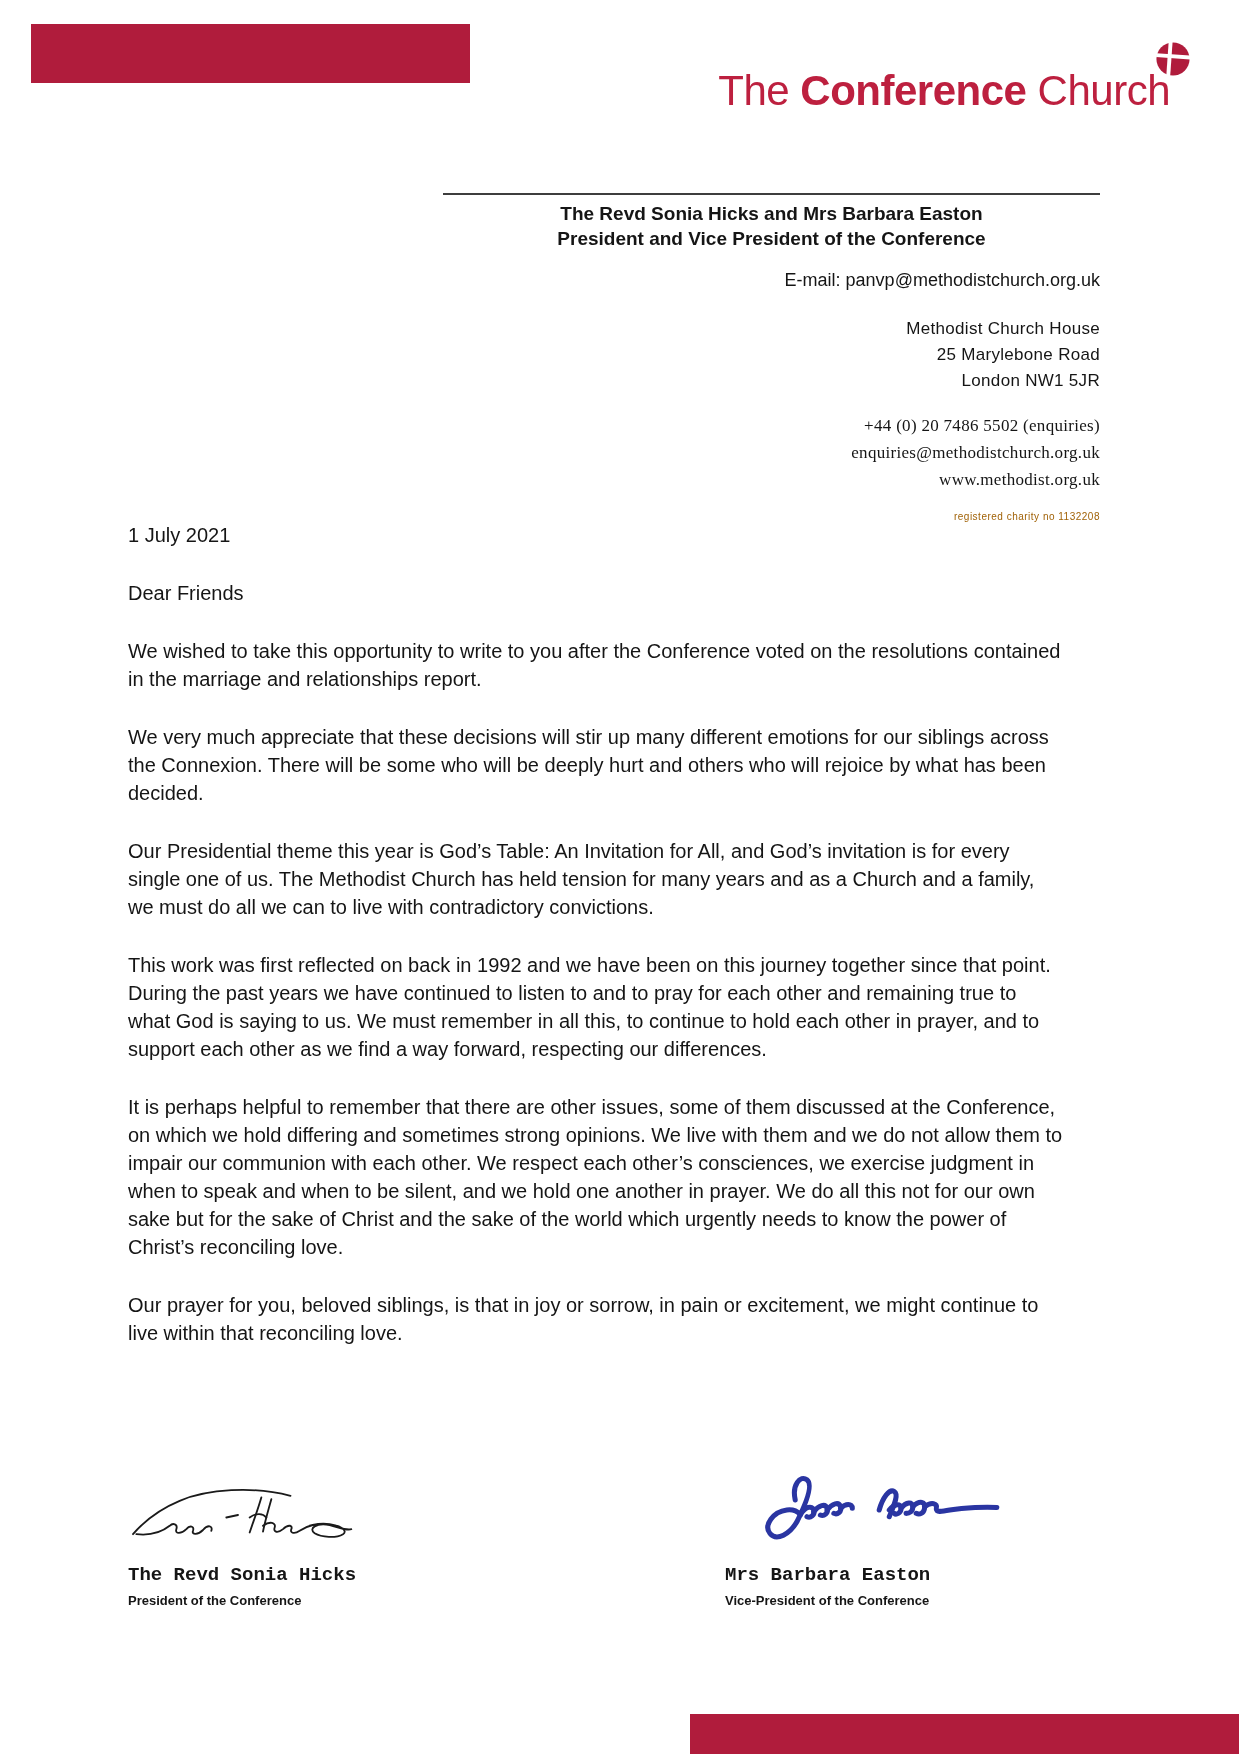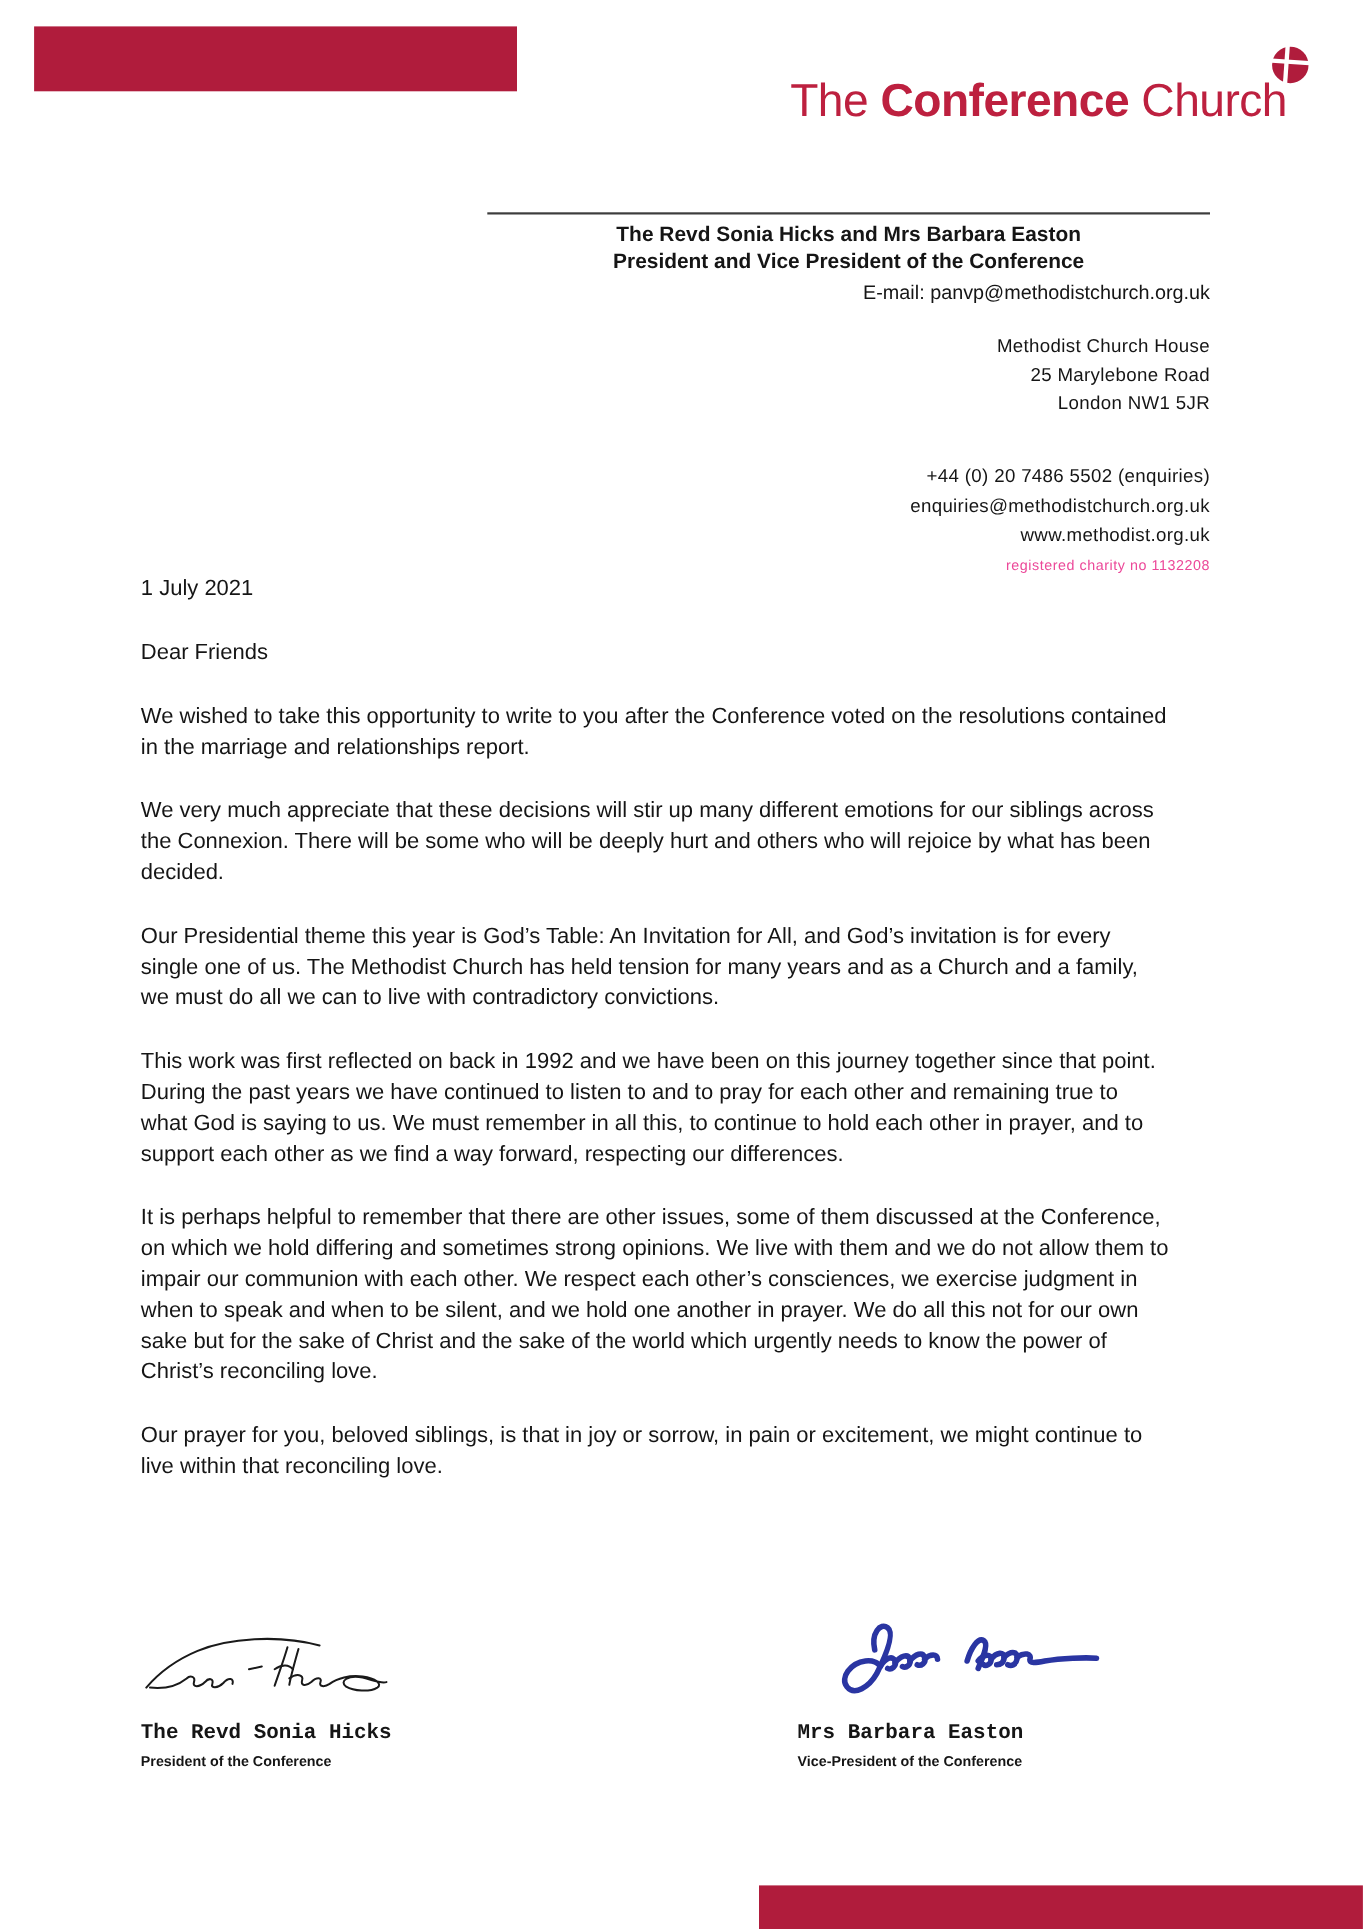--- a/index.html
+++ b/index.html
@@ -34,24 +34,24 @@
 
   .header-divider{
     position:absolute;left:443px;top:193px;width:657px;height:2px;
     background:var(--line);
   }
   .letterhead{
     position:absolute;left:443px;top:201px;width:657px;
     text-align:right;
   }
   .lh-bold{font-weight:700;font-size:19px;line-height:25px;text-align:center;}
-  .lh-email{font-size:18px;line-height:24px;margin-top:3px;}
+  .lh-email{font-size:18px;line-height:24px;margin-top:17px;}
   .lh-address{margin-top:24px;font-size:17px;line-height:26px;letter-spacing:0.3px;}
-  .lh-contact{margin-top:39px;font-size:17px;line-height:27px;letter-spacing:0.3px;}
-  .lh-charity{margin-top:6px;font-size:13px;letter-spacing:0.5px;color:#ec4899;}
+  .lh-contact{margin-top:18px;font-size:17px;line-height:27px;letter-spacing:0.3px;font-family:Liberation Serif, serif;}
+  .lh-charity{margin-top:18px;font-size:10px;letter-spacing:0.5px;color:#a16207;}
 
   .letter-body{
     position:absolute;left:128px;top:521px;width:935px;
     font-size:20px;line-height:28px;
   }
   .letter-body p{margin:0 0 30px 0;}
 
   .sig-col{position:absolute;top:1470px;width:460px;}
   .sig-left{left:128px;}
   .sig-right{left:725px;}

